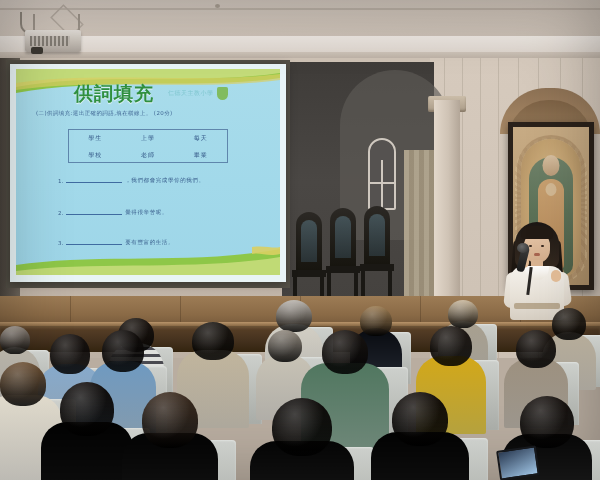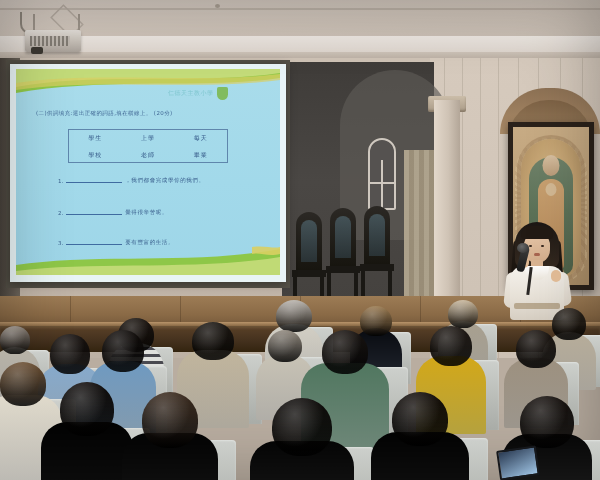--- a/index.html
+++ b/index.html
@@ -326,20 +326,21 @@
     <div class="slide">
 
       <div class="wave-top">
         <svg width="264" height="36" viewBox="0 0 264 36" preserveAspectRatio="none">
           <path d="M0,0 L264,0 L264,9 C190,20 90,8 0,24 Z" fill="#8dc63f" opacity="0.95"></path>
           <path d="M0,0 L264,0 L264,4 C180,16 80,3 0,18 Z" fill="#c9dd7e" opacity="0.9"></path>
           <path d="M0,14 C80,2 180,15 264,5 L264,11 C180,22 80,9 0,21 Z" fill="#d9cf62" opacity="0.7"></path>
         </svg>
       </div>
 
+      <div class="slide-title">供詞填充</div>
 
       <div class="slide-logo">
         <span class="slide-logo-text">仁德天主教小學</span>
         <span class="slide-logo-shield"></span>
       </div>
 
       <div class="slide-instr">(二)供詞填充:選出正確的詞語,填在橫線上。 (20分)</div>
 
       <div class="wordbank">
         <div class="wb-row">

